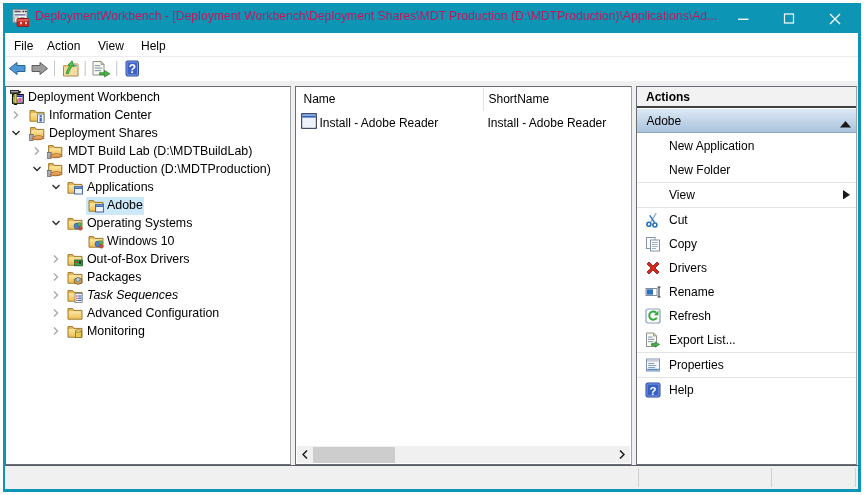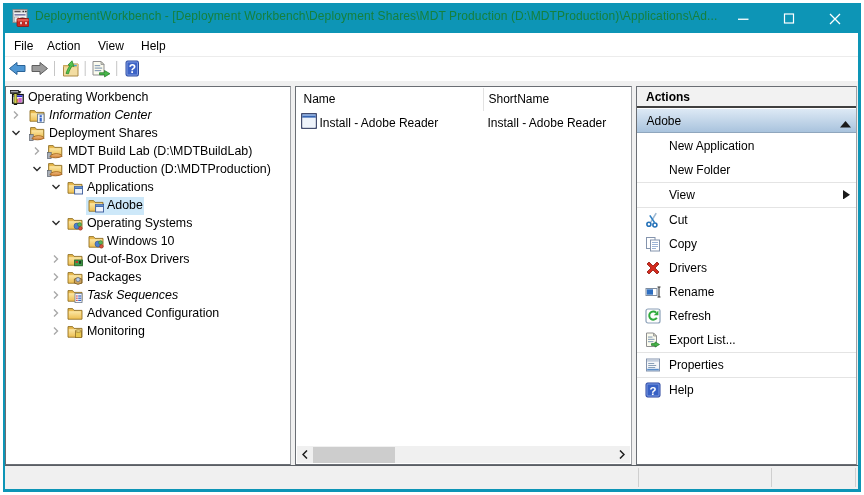--- a/index.html
+++ b/index.html
@@ -2,21 +2,21 @@
 <html><head>
 <meta charset="utf-8">
 <style>
 * { margin:0; padding:0; box-sizing:border-box; }
 html,body { width:864px; height:495px; background:#ffffff; overflow:hidden; }
 body { font-family:"Liberation Sans", sans-serif; font-size:12px; color:#000; }
 .abs { position:absolute; }
 #canvas { position:relative; width:864px; height:495px; background:#fff; }
 
 #titlebar { left:3px; top:2.5px; width:857.6px; height:30.5px; background:#0d95b6; }
-#titletext { left:35px; top:9px; color:#15803d; font-size:12px; white-space:nowrap; letter-spacing:0.1px; }
+#titletext { left:35px; top:9px; color:#be185d; font-size:12px; white-space:nowrap; letter-spacing:0.1px; }
 
 .tealL { left:3px; top:33px; width:2px; height:458.5px; background:#0d95b6; }
 .tealR { left:858.2px; top:33px; width:2.6px; height:458.5px; background:#0d95b6; }
 .tealB { left:3px; top:489.2px; width:857.8px; height:2.4px; background:#0d95b6; }
 
 #chrome { left:5px; top:33px; width:853.2px; height:47.5px; background:#fff; }
 #menubar span { position:absolute; top:6px; }
 #menuline { left:5px; top:56.4px; width:853.2px; height:1px; background:#ececec; }
 #gapstrip { left:5px; top:80.5px; width:853.2px; height:5px; background:#f0f0f0; }
 #panebg { left:5px; top:85.5px; width:853.2px; height:379.5px; background:#f0f0f0; }
@@ -149,21 +149,21 @@
       <rect x="5.4" y="6.4" width="9" height="1.6" fill="#2323cc"></rect>
       <rect x="10.4" y="8.8" width="3.4" height="4.6" fill="#cc66cc"></rect>
       <rect x="7.6" y="9.8" width="2.8" height="3.6" fill="#f06a5a"></rect>
       <rect x="6.1" y="4.4" width="2.7" height="10.4" fill="#cdd04e" stroke="#6e7020" stroke-width="0.7"></rect>
       <rect x="5.8" y="14.4" width="3.3" height="1.6" fill="#111"></rect>
       <rect x="2.6" y="1.4" width="8" height="3" fill="#3c3c3c" stroke="#0a0a0a" stroke-width="0.7"></rect>
       <rect x="3" y="2.2" width="7" height="1" fill="#b9b9c4"></rect>
       <path d="M10.6 1.8 L13.4 2.6 L12 4.6 L10.6 4.4 Z" fill="#1a1a1a"></path>
     </g>
         </svg>
-        <div class="trow" style="left:22.4px; top:1.5px;">Operating Workbench</div>
+        <div class="trow" style="left:22.4px; top:1.5px;">Deployment Workbench</div>
         <svg class="chev" width="10" height="10" viewBox="0 0 10 10" style="left:5.4px; top:23.5px;">
           <path d="M3 1.5 L6.5 5 L3 8.5" fill="none" stroke="#a8a8a8" stroke-width="1.4"></path>
         </svg>
         <svg class="ticon" width="17" height="17" viewBox="0 0 16 16" style="left:23.4px; top:20px;">
           <defs>
     <linearGradient id="g1fg" x1="0" y1="0" x2="0" y2="1">
       <stop offset="0" stop-color="#fbe7a6"></stop>
               <stop offset="1" stop-color="#eec258"></stop>
     </linearGradient>
     <linearGradient id="g1hg" x1="0" y1="0" x2="0" y2="1">
@@ -174,21 +174,21 @@
       <stop offset="0" stop-color="#7fa8dd"></stop>
               <stop offset="1" stop-color="#2d5fa8"></stop>
     </linearGradient>
   </defs>
           <path d="M1 3.6 L5.6 3.6 L7 5.4 L15 5.4 L15 14.2 L1 14.2 Z" fill="#e9b94d" stroke="#8f6f26" stroke-width="0.9"></path>
       <path d="M1.8 6.2 L14.2 6.2 L14.2 13.4 L1.8 13.4 Z" fill="url(#g1fg)"></path>
           <rect x="8.6" y="7" width="6.4" height="8.6" fill="#f2f6fb" stroke="#5d7185" stroke-width="0.8"></rect>
            <rect x="10.6" y="8.2" width="2.2" height="1.8" fill="#3a66c6"></rect>
            <rect x="10.6" y="10.6" width="2.2" height="4" fill="#3a66c6"></rect>
         </svg>
-        <div class="trow" style="left:43.4px; top:19.5px;font-style:italic;">Information Center</div>
+        <div class="trow" style="left:43.4px; top:19.5px;">Information Center</div>
         <svg class="chev" width="10" height="10" viewBox="0 0 10 10" style="left:5.4px; top:41.5px;">
           <path d="M1.5 3 L5 6.5 L8.5 3" fill="none" stroke="#2b2b2b" stroke-width="1.4"></path>
         </svg>
         <svg class="ticon" width="17" height="17" viewBox="0 0 16 16" style="left:23.4px; top:38px;">
           <defs>
     <linearGradient id="g2fg" x1="0" y1="0" x2="0" y2="1">
       <stop offset="0" stop-color="#fbe7a6"></stop>
               <stop offset="1" stop-color="#eec258"></stop>
     </linearGradient>
     <linearGradient id="g2hg" x1="0" y1="0" x2="0" y2="1">

